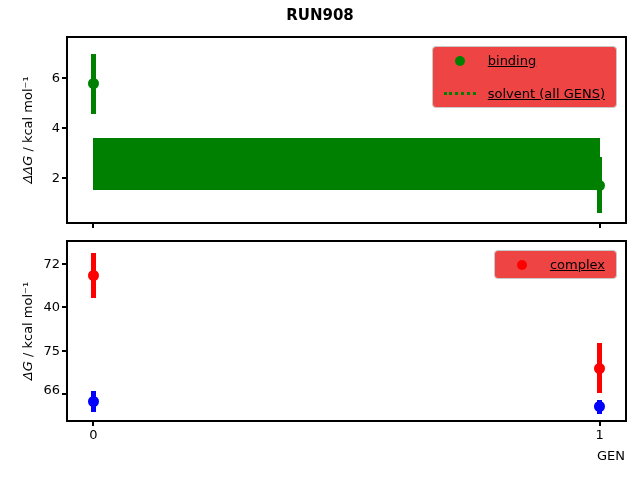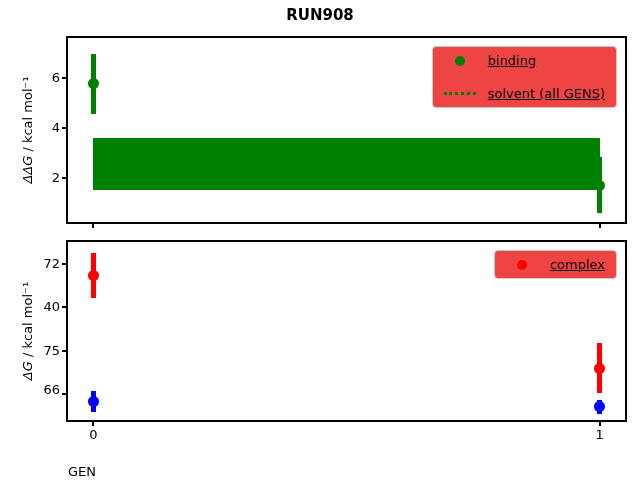--- a/index.html
+++ b/index.html
@@ -12,21 +12,21 @@
   #axes-dg{left:66px;top:240px;width:557px;height:178px;}
   .ytick{position:absolute;left:-6px;width:4px;height:2px;background:#000;}
   .xtick{position:absolute;top:calc(100% + 2px);width:2px;height:4px;background:#000;}
   .ytick-label{position:absolute;left:-50px;width:42px;text-align:right;
                font-size:13px;line-height:18px;}
   .xtick-label{position:absolute;top:calc(100% + 7px);width:30px;text-align:center;
                font-size:13px;line-height:15px;}
   .ylabel{position:absolute;left:-41px;top:50%;white-space:nowrap;font-size:13px;
           transform:translate(-50%,-50%) rotate(-90deg);}
   .ylabel .math{font-style:italic;}
-  .xlabel{position:absolute;left:68px;top:464px;width:557px;text-align:left;
+  .xlabel{position:absolute;left:68px;top:448px;width:557px;text-align:right;
           font-size:13px;}
   .band{position:absolute;}
   .ebar{position:absolute;width:5px;}
   .marker{position:absolute;width:11px;height:11px;border-radius:50%;}
   .legend{position:absolute;top:8px;right:8px;background:#ef4444;
           border:1px solid #c9c9c9;border-radius:4px;padding:5px 11px;
           display:flex;flex-direction:column;gap:16px;z-index:5;text-decoration:underline;}
   .legend-row{display:flex;align-items:center;gap:12px;font-size:13px;
               line-height:17px;white-space:nowrap;}
   .swatch-wrap{width:32px;display:flex;justify-content:center;align-items:center;}

